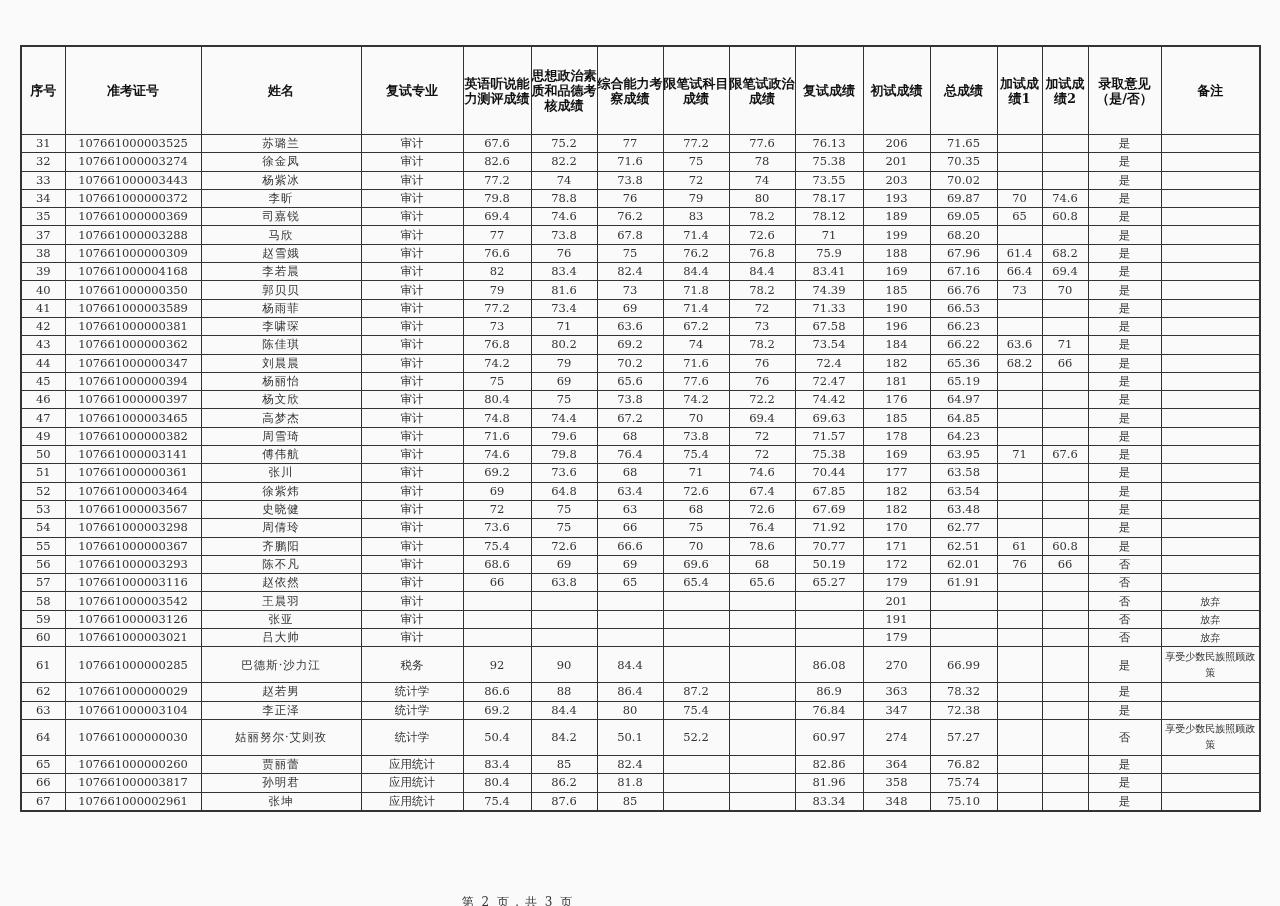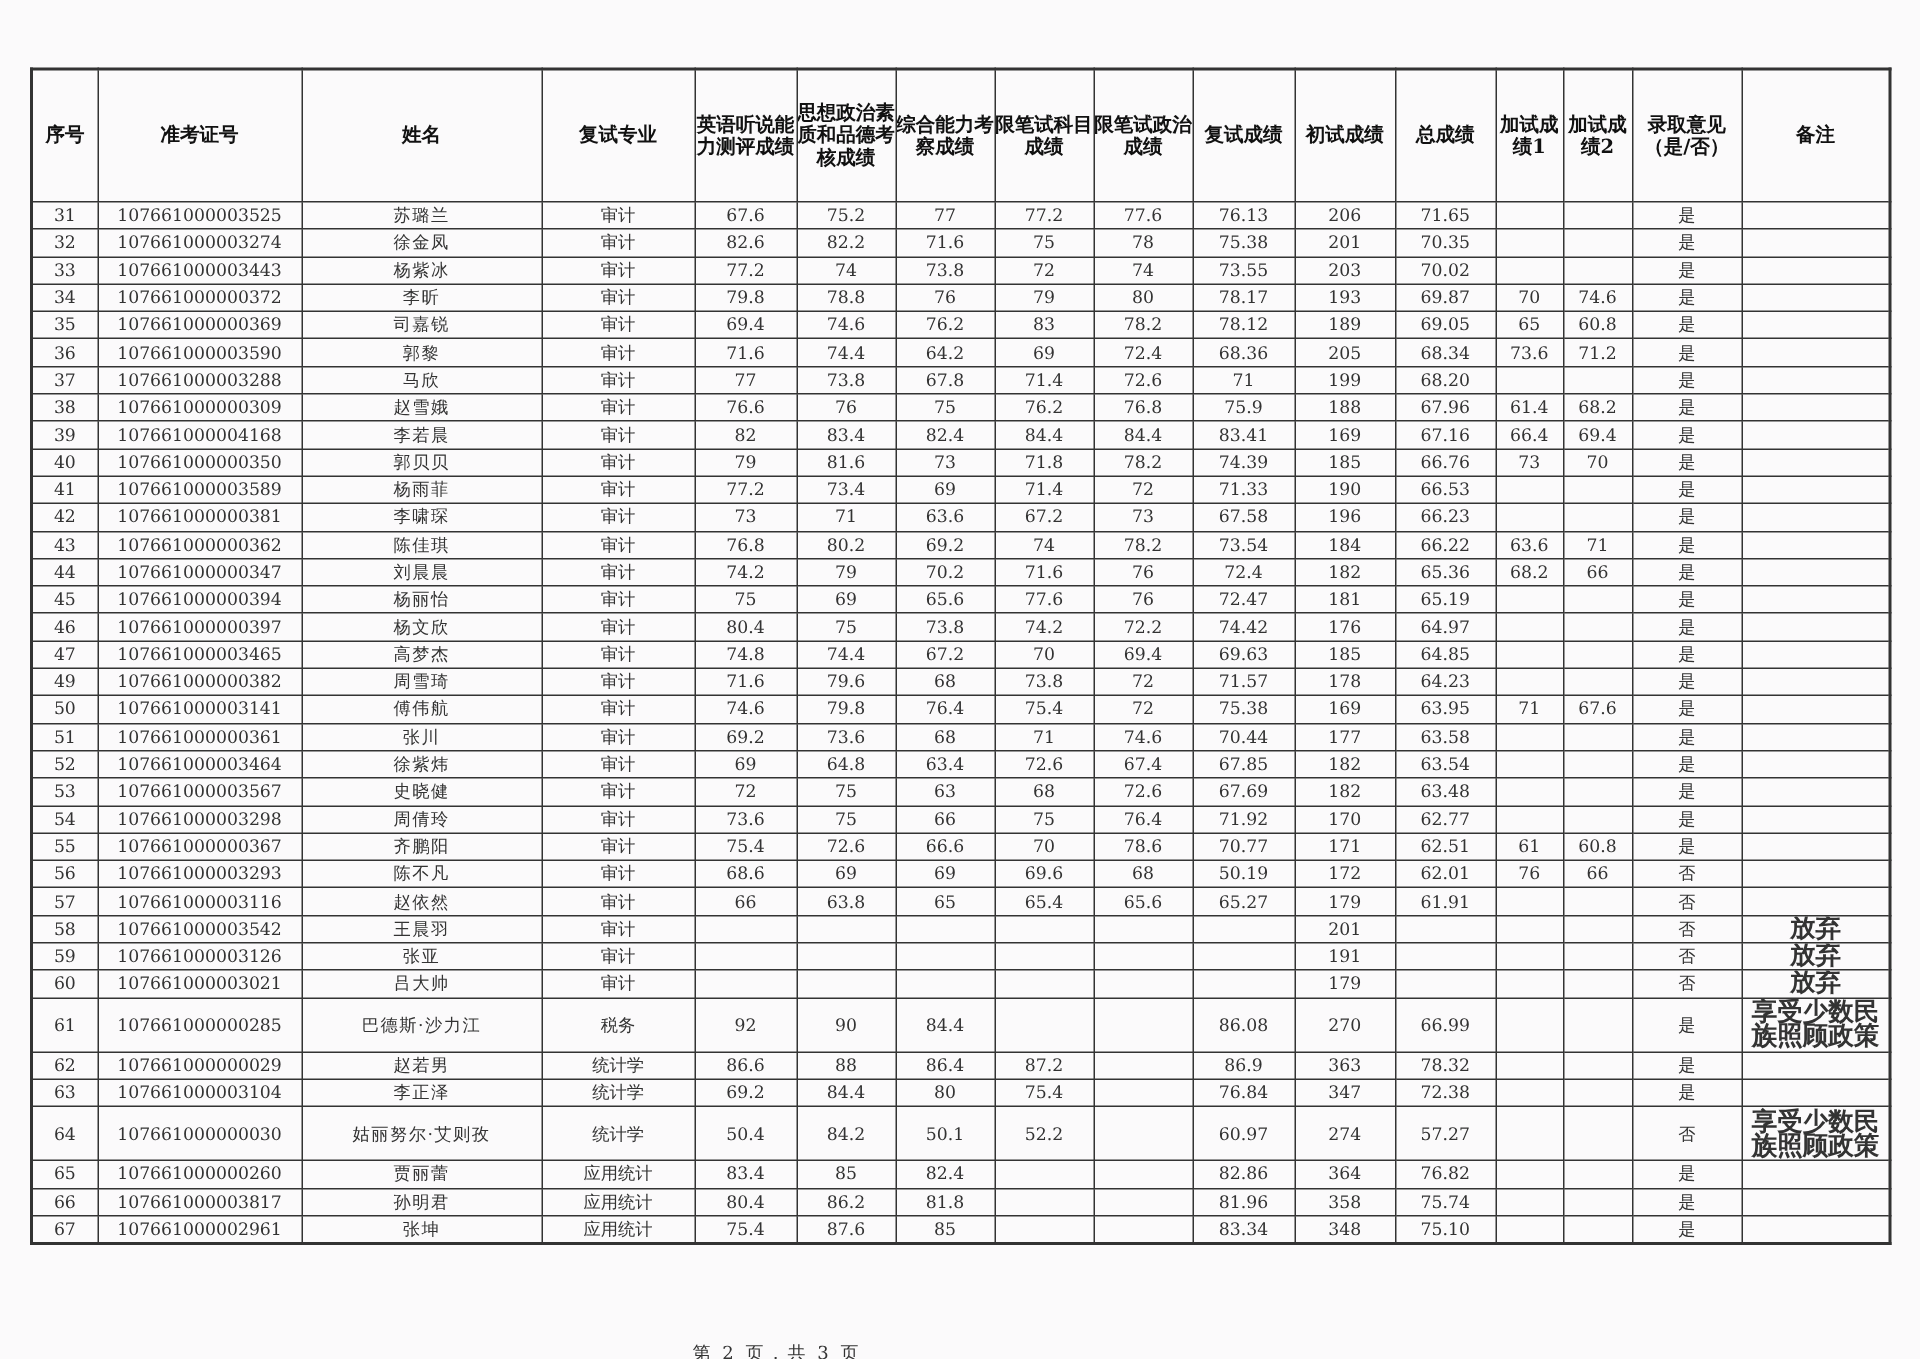--- a/index.html
+++ b/index.html
@@ -5,21 +5,21 @@
   html, body { margin:0; padding:0; background:#fbfafb; }
   body { width:1280px; height:906px; position:relative; overflow:hidden;
          font-family:"DejaVu Serif","Liberation Serif",serif; color:#222; }
   .sheet { position:absolute; left:20px; top:45px; }
   table { border-collapse:collapse; table-layout:fixed; width:1239px; }
   th, td { border:1px solid #333; text-align:center; padding:0; overflow:hidden; white-space:nowrap; }
   th { font-size:13px; font-weight:bold; line-height:15px; height:87px; white-space:normal; color:#111; }
   td { font-size:11.5px; height:17.3px; line-height:17px; color:#333; }
   td.name { letter-spacing:1px; }
   tr.tall td { height:35px; line-height:16px; white-space:normal; }
-  td.note { white-space:normal; font-size:17px;font-weight:bold; }
+  td.note { white-space:normal; font-size:10px; }
   table { border:2px solid #333; }
   .footer { position:absolute; left:0; width:1036px; top:866px; text-align:center; font-size:12px; color:#333; letter-spacing:2px;margin-top:28px; }
 </style>
 </head>
 <body>
 
 <div class="sheet">
   <table>
     <colgroup>
       <col style="width:44px">
@@ -144,38 +144,20 @@
           <td>78.2</td>
           <td>78.12</td>
           <td>189</td>
           <td>69.05</td>
           <td>65</td>
           <td>60.8</td>
           <td>是</td>
           <td class="note"></td>
         </tr>
         <tr>
-          <td>36</td>
-          <td>107661000003590</td>
-          <td class="name">郭黎</td>
-          <td>审计</td>
-          <td>71.6</td>
-          <td>74.4</td>
-          <td>64.2</td>
-          <td>69</td>
-          <td>72.4</td>
-          <td>68.36</td>
-          <td>205</td>
-          <td>68.34</td>
-          <td>73.6</td>
-          <td>71.2</td>
-          <td>是</td>
-          <td class="note"></td>
-        </tr>
-        <tr>
           <td>37</td>
           <td>107661000003288</td>
           <td class="name">马欣</td>
           <td>审计</td>
           <td>77</td>
           <td>73.8</td>
           <td>67.8</td>
           <td>71.4</td>
           <td>72.6</td>
           <td>71</td>

